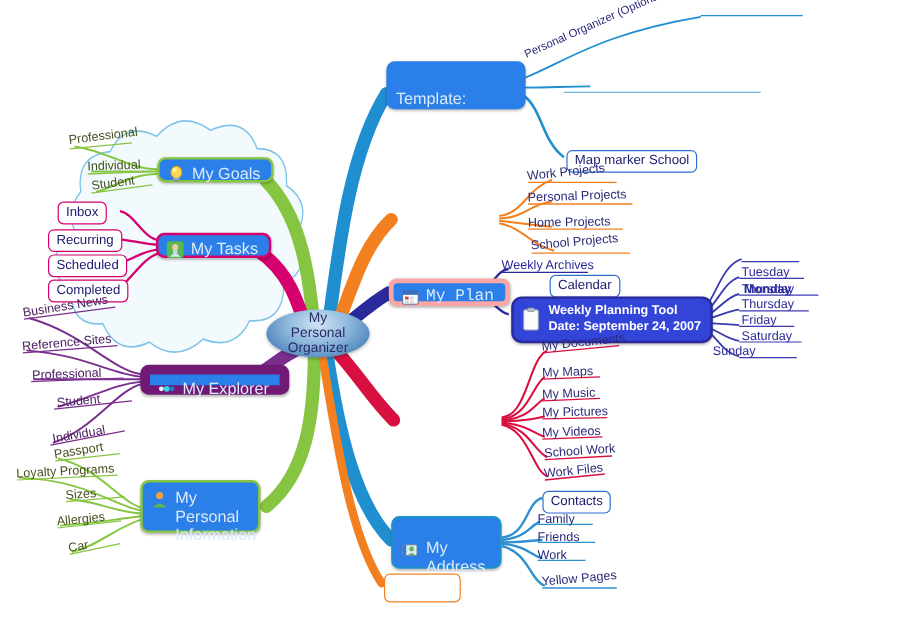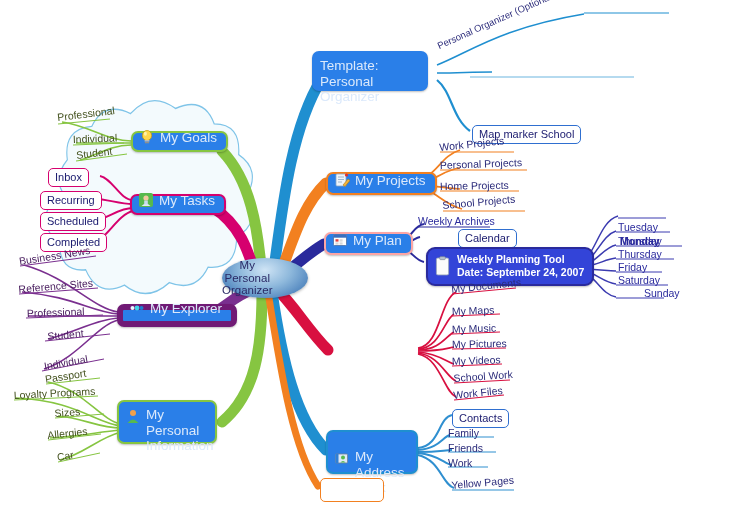--- a/index.html
+++ b/index.html
@@ -15,32 +15,32 @@
   
   .topic{
     position:absolute;
     background:#2a7fe8;
     border-radius:7px;
     color:#dbe9fb;
     font-size:13.5px;
     line-height:15.5px;
     padding:4px 9px 5px 6px;
     box-sizing:border-box;
-    display:flex;align-items:flex-end;gap:5px;
+    display:flex;align-items:flex-start;gap:5px;
     white-space:nowrap;
     box-shadow:0 1px 2px rgba(0,0,0,.25);
   }
   .topic .tlabel{display:block;}
   .topic.wrap{white-space:normal;}
 
   .b-green {border:2px solid #86c541;}
   .b-mag   {border:2px solid #d6006e;}
-  .b-purple{border:6px solid #701a75;}
+  .b-purple{border:8px solid #701a75;}
   .b-orange{border:2px solid #f28020;}
-  .b-navy  {border:2px solid #fca5a5;}
+  .b-navy  {border:4px solid #fca5a5;font-family:Liberation Mono, monospace;}
   .b-crim  {border:2px solid #d81040;}
   .b-blue  {border:2px solid #1f8fd0;}
   .b-none  {border:2px solid #2a7fe8;}
 
   
   .ic{width:16px;height:16px;flex:0 0 16px;display:inline-block;position:relative;}
 
   
   .sub{
     position:absolute;
@@ -86,21 +86,21 @@
     display:flex;align-items:center;gap:7px;
     white-space:nowrap;
     box-shadow:0 1px 2px rgba(0,0,0,.25);
   }
 
   
   .center{
     position:absolute;
     width:86px;height:40px;
     border-radius:50%;
-    display:flex;align-items:center;justify-content:flex-start;
+    display:flex;align-items:center;justify-content:center;
     text-align:center;
     font-size:11.5px;line-height:12.5px;
     color:#2a2a66;
     background:radial-gradient(ellipse at 50% 30%, #cfe4f5 0%, #8fb9dc 42%, #5c8fc4 72%, #3f7099 100%);
     box-shadow:0 1px 3px rgba(0,0,0,.3);
   }
 
   
   .note{position:absolute;font-size:10px;color:#2b2b7a;white-space:nowrap;}
 </style>
@@ -263,24 +263,23 @@
   </svg>
 
   <div class="center" style="left:222px;top:258px;">
     <div>
       <span>My</span><br>
       <span>Personal</span><br>
       <span>Organizer</span>
     </div>
   </div>
 
-  <div class="topic b-none wrap" style="left:312px;top:51px;width:116px;height:40px;align-items:flex-start;padding-top:5px;">
+  <div class="topic b-none wrap" style="left:322px;top:51px;width:116px;height:40px;align-items:flex-start;padding-top:22px;">
     <div>
       <span class="tlabel">Template:</span>
-      <span class="tlabel">Personal Organizer</span>
     </div>
   </div>
 
   <div class="note" style="left:440px;top:40px;transform:rotate(-24deg);transform-origin:left bottom;font-size:9.5px;">Personal Organizer (Optional Map Parts)Click on the Paper</div>
   <div class="boxed box-blue" style="left:472px;top:125px;">Map marker School</div>
 
   <div class="topic b-green" style="left:131px;top:131px;height:21px;">
     <span class="ic">
       <svg viewBox="0 0 16 16" width="16" height="16">
         <ellipse cx="8" cy="6.5" rx="4.6" ry="5" fill="#ffd84d" stroke="#c79a10" stroke-width=".8"></ellipse>
@@ -338,33 +337,20 @@
       <span class="tlabel">My Personal</span>
       <span class="tlabel">Information</span>
     </div>
   </div>
   <div class="sub green" style="left:46px;top:374px;transform:rotate(-9deg);transform-origin:left bottom;">Passport</div>
   <div class="sub green" style="left:14px;top:390px;transform:rotate(-3deg);transform-origin:left bottom;">Loyalty Programs</div>
   <div class="sub green" style="left:55px;top:408px;transform:rotate(-4deg);transform-origin:left bottom;">Sizes</div>
   <div class="sub green" style="left:48px;top:430px;transform:rotate(-6deg);transform-origin:left bottom;">Allergies</div>
   <div class="sub green" style="left:58px;top:452px;transform:rotate(-10deg);transform-origin:left bottom;">Car</div>
 
-  <div class="topic b-orange" style="left:326px;top:172px;height:23px;">
-    <span class="ic">
-      <svg viewBox="0 0 16 16" width="16" height="16">
-        <rect x="2" y="2" width="10" height="12" rx="1" fill="#eef4fb" stroke="#8aa7c4" stroke-width=".8"></rect>
-        <line x1="4" y1="5" x2="10" y2="5" stroke="#8aa7c4" stroke-width=".8"></line>
-        <line x1="4" y1="7.5" x2="10" y2="7.5" stroke="#8aa7c4" stroke-width=".8"></line>
-        <line x1="4" y1="10" x2="8" y2="10" stroke="#8aa7c4" stroke-width=".8"></line>
-        <path d="M9 13 l5 -6 l2 1.5 l-5 6 z" fill="#f2b33d" stroke="#b07c10" stroke-width=".6"></path>
-        <circle cx="12.5" cy="3" r="1.6" fill="#e03030"></circle>
-      </svg>
-    </span>
-    <span>My Projects</span>
-  </div>
   <div class="sub orange" style="left:440px;top:142px;transform:rotate(-6deg);transform-origin:left bottom;">Work Projects</div>
   <div class="sub orange" style="left:440px;top:160px;transform:rotate(-2deg);transform-origin:left bottom;">Personal Projects</div>
   <div class="sub orange" style="left:440px;top:181px;transform:rotate(-1deg);transform-origin:left bottom;">Home Projects</div>
   <div class="sub orange" style="left:443px;top:200px;transform:rotate(-5deg);transform-origin:left bottom;">School Projects</div>
 
   <div class="topic b-navy" style="left:324px;top:232px;height:23px;">
     <span class="ic">
       <svg viewBox="0 0 16 16" width="16" height="16">
         <rect x="1.5" y="2.5" width="13" height="11" rx="1" fill="#fdfdfd" stroke="#4a6fa5" stroke-width=".8"></rect>
         <rect x="1.5" y="2.5" width="13" height="3.2" fill="#3a6fbf"></rect>
@@ -390,21 +376,21 @@
       <div>Weekly Planning Tool</div>
       <div>Date:  September 24, 2007</div>
     </div>
   </div>
   <div class="sub navy bold" style="left:620px;top:208px;">Monday</div>
   <div class="sub navy" style="left:618px;top:222px;">Tuesday</div>
   <div class="sub navy" style="left:618px;top:236px;">Thursday</div>
   <div class="sub navy" style="left:618px;top:249px;">Thursday</div>
   <div class="sub navy" style="left:618px;top:262px;">Friday</div>
   <div class="sub navy" style="left:618px;top:275px;">Saturday</div>
-  <div class="sub navy" style="left:644px;top:288px;">Sunday</div>
+  <div class="sub navy" style="left:594px;top:288px;">Sunday</div>
 
   <div class="sub crim" style="left:452px;top:284px;transform:rotate(-6deg);transform-origin:left bottom;">My Documents</div>
   <div class="sub crim" style="left:452px;top:306px;transform:rotate(-2deg);transform-origin:left bottom;">My Maps</div>
   <div class="sub crim" style="left:452px;top:324px;transform:rotate(-2deg);transform-origin:left bottom;">My Music</div>
   <div class="sub crim" style="left:452px;top:339px;transform:rotate(-1deg);transform-origin:left bottom;">My Pictures</div>
   <div class="sub crim" style="left:452px;top:356px;transform:rotate(-2deg);transform-origin:left bottom;">My Videos</div>
   <div class="sub crim" style="left:454px;top:373px;transform:rotate(-4deg);transform-origin:left bottom;">School Work</div>
   <div class="sub crim" style="left:454px;top:390px;transform:rotate(-6deg);transform-origin:left bottom;">Work Files</div>
 
   <div class="topic b-blue wrap" style="left:326px;top:430px;width:92px;height:44px;align-items:flex-start;padding-top:17px;">

